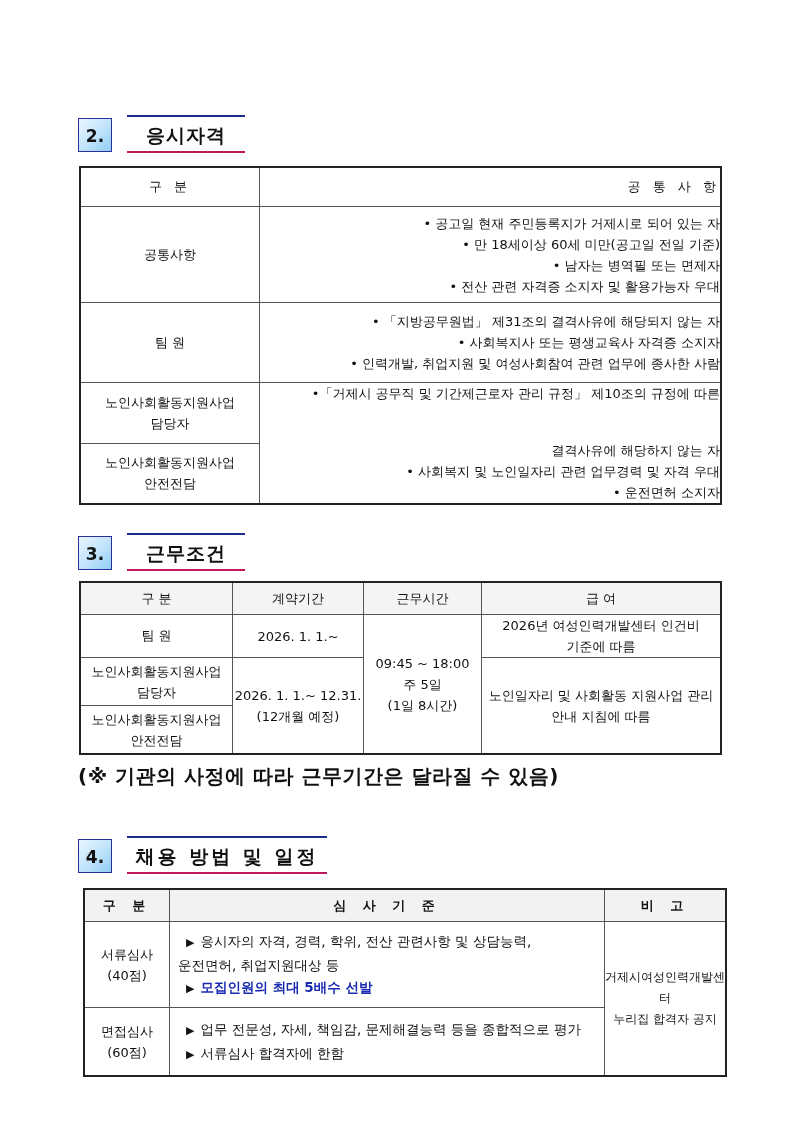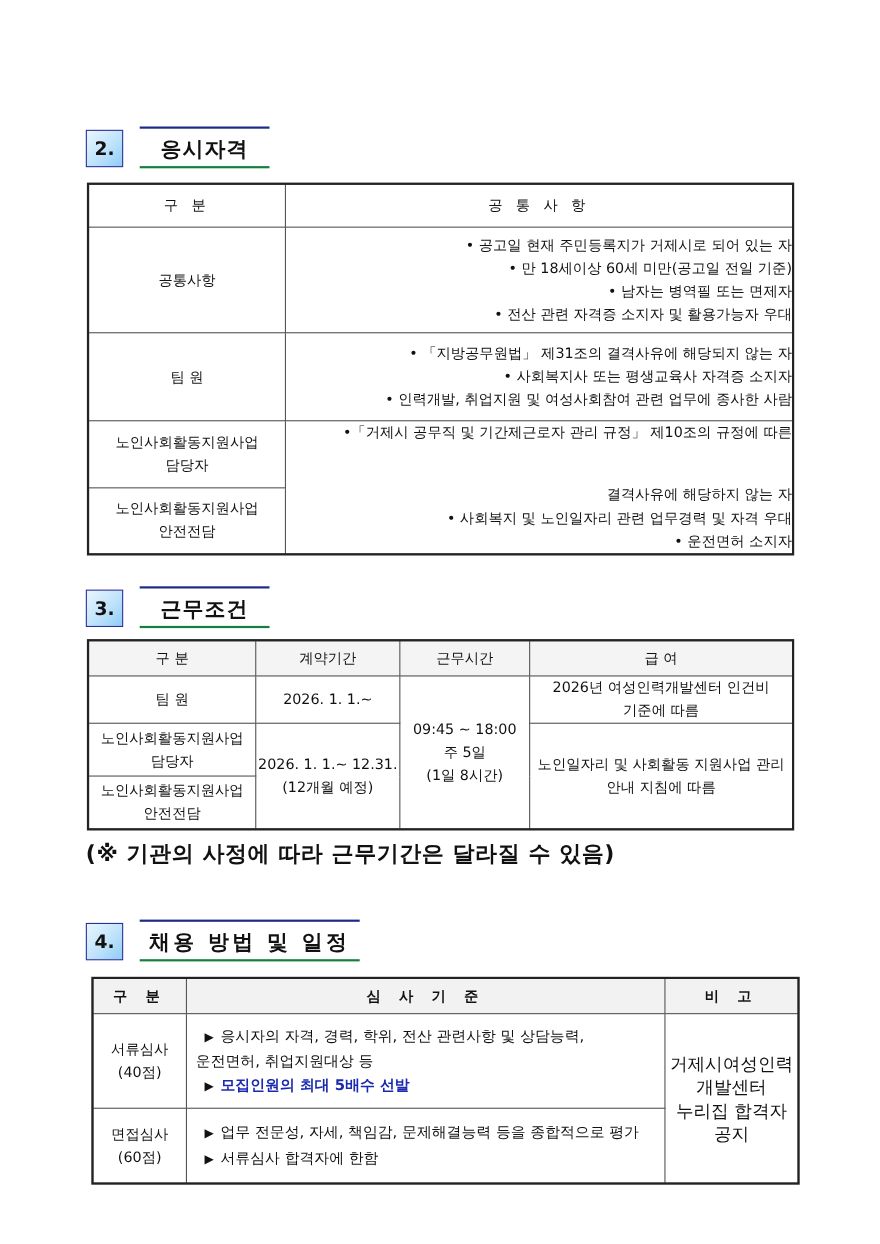--- a/index.html
+++ b/index.html
@@ -5,21 +5,21 @@
   html, body { margin: 0; padding: 0; background: #ffffff; }
   body { width: 800px; height: 1131px; position: relative; overflow: hidden;
          font-family: "DejaVu Sans", "Liberation Sans", sans-serif; color: #111; }
   .sec-head { position: absolute; left: 78px; height: 40px; }
   .num-box { position: absolute; left: 0; top: 0; width: 34px; height: 34px;
              border: 1.5px solid #2b2f9a;
              background: linear-gradient(135deg, #eaf6ff 0%, #bfe3fb 55%, #8fcdf6 100%);
              font-weight: bold; font-size: 17px; line-height: 34px; text-align: center;
              color: #111; box-sizing: border-box; }
   .title-wrap { position: absolute; top: -3px; height: 38px; border-top: 2px solid #1c2a8a;
-                border-bottom: 2px solid #15803d; box-sizing: border-box; }
+                border-bottom: 2px solid #be185d; box-sizing: border-box; }
   .title-text { position: absolute; left: 0; right: 0; top: 6px; text-align: center;
                 font-weight: bold; font-size: 19px; letter-spacing: 1px; }
   table { border-collapse: collapse; position: absolute; font-size: 13px; }
   td, th { border: 1px solid #555; font-weight: normal; padding: 0; vertical-align: middle; }
   .outer { outline: 2px solid #222; outline-offset: -1px; padding-left: 16px; }
   .c { text-align: center; }
   .lines div { line-height: 21px; }
   .bul { padding-left: 12px; text-align: right; }
   .bul div { line-height: 21px; }
   .note { position: absolute; left: 78px; top: 763px; font-size: 20px; font-weight: bold; letter-spacing: 0.5px; }
@@ -35,21 +35,21 @@
   <div class="num-box">2.</div>
   <div class="title-wrap" style="left:49px; width:118px;">
     <div class="title-text">응시자격</div>
   </div>
 </div>
 
 <table class="outer" style="left:80px; top:167px; width:641px;">
   <tbody>
       <tr style="height:39px;">
     <th class="c" style="width:178px; letter-spacing:4px;">구  분</th>
-    <th class="c" style="letter-spacing:4px;">공 통 사 항</th>
+    <th class="c" style="letter-spacing:4px;text-align:right;">공 통 사 항</th>
   </tr>
   <tr style="height:96px;">
     <td class="c">공통사항</td>
     <td class="bul">
       <div><span>•</span> <span>공고일 현재 주민등록지가 거제시로 되어 있는 자</span></div>
       <div><span>•</span> <span>만 18세이상 60세 미만(공고일 전일 기준)</span></div>
       <div><span>•</span> <span>남자는 병역필 또는 면제자</span></div>
       <div><span>•</span> <span>전산 관련 자격증 소지자 및 활용가능자 우대</span></div>
     </td>
   </tr>
@@ -152,21 +152,21 @@
   <tr style="height:86px;">
     <td class="c lines">
       <div>서류심사</div>
       <div>(40점)</div>
     </td>
     <td style="padding-left:8px; font-size:13.5px;">
       <div style="line-height:22px; padding-left:8px;"><span class="tri">▶</span><span>응시자의 자격, 경력, 학위, 전산 관련사항 및 상담능력,</span></div>
       <div style="line-height:22px;">운전면허, 취업지원대상 등</div>
       <div style="line-height:22px; padding-left:8px;"><span class="tri">▶</span><span class="blue">모집인원의 최대 5배수 선발</span></div>
     </td>
-    <td class="c lines" rowspan="2" style="font-size:16px;">
+    <td class="c lines" rowspan="2" style="font-size:12px;">
       <div>거제시여성인력개발센터</div>
       <div>누리집 합격자 공지</div>
     </td>
   </tr>
   <tr style="height:68px;">
     <td class="c lines">
       <div>면접심사</div>
       <div>(60점)</div>
     </td>
     <td style="padding-left:16px; font-size:13.5px;">

